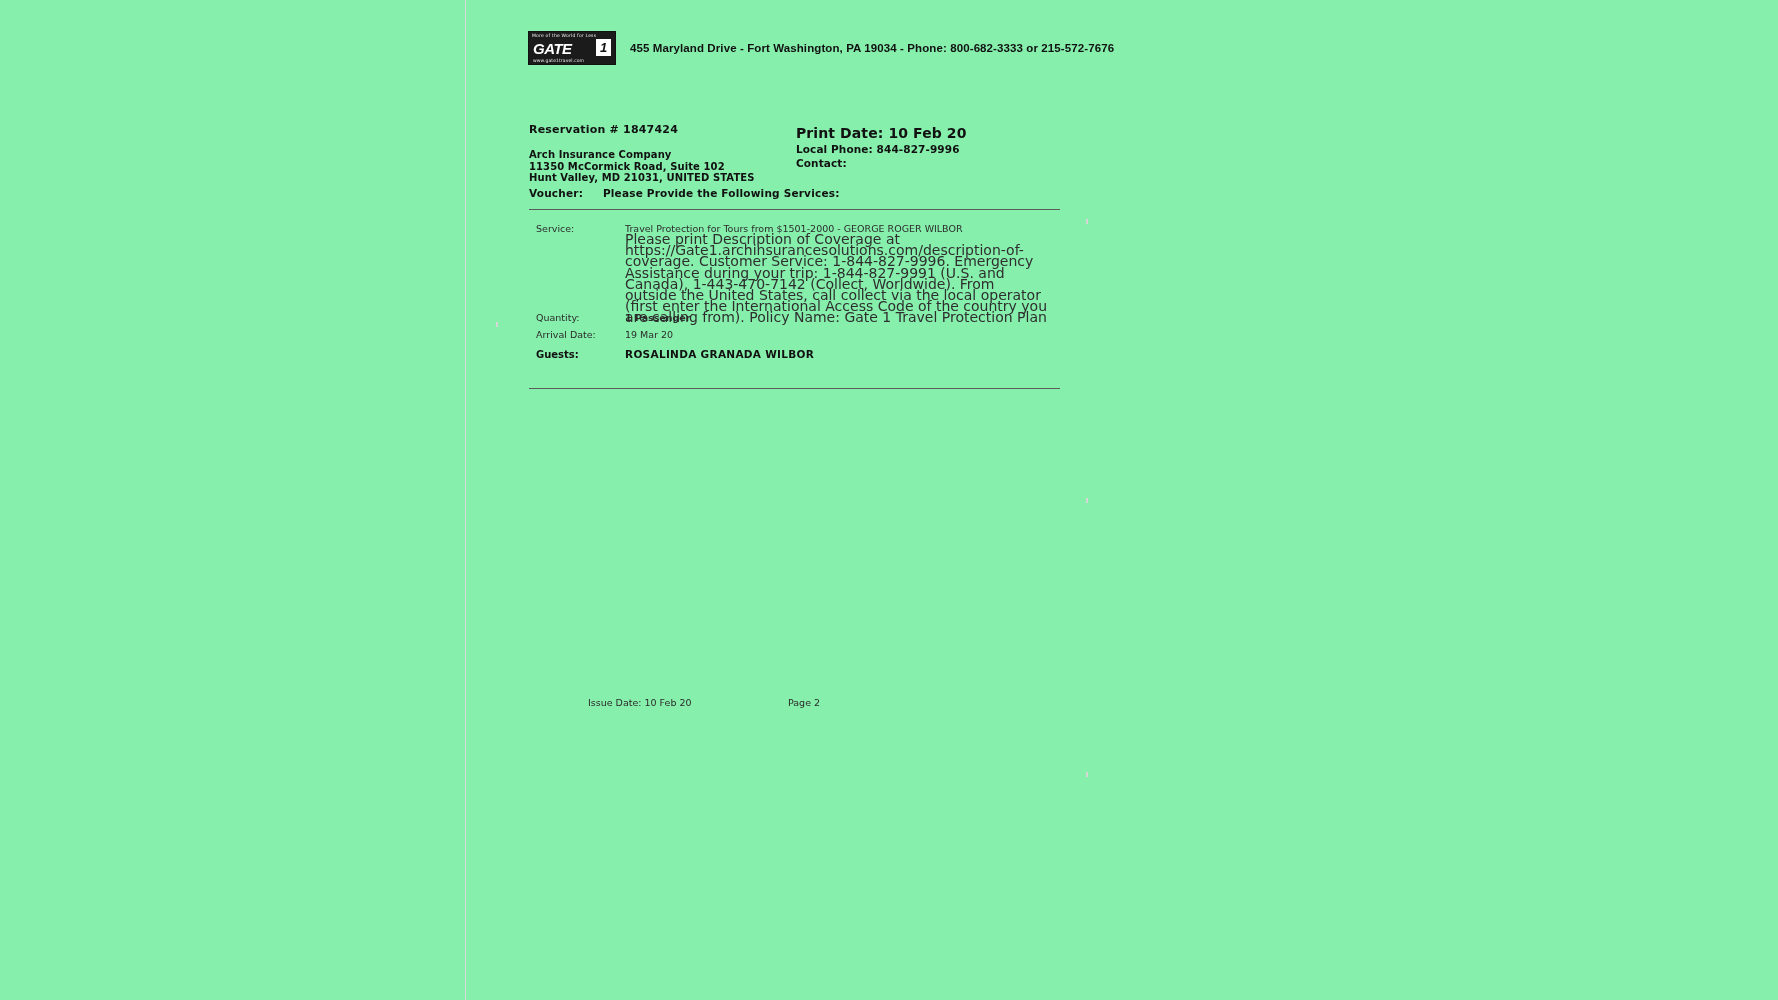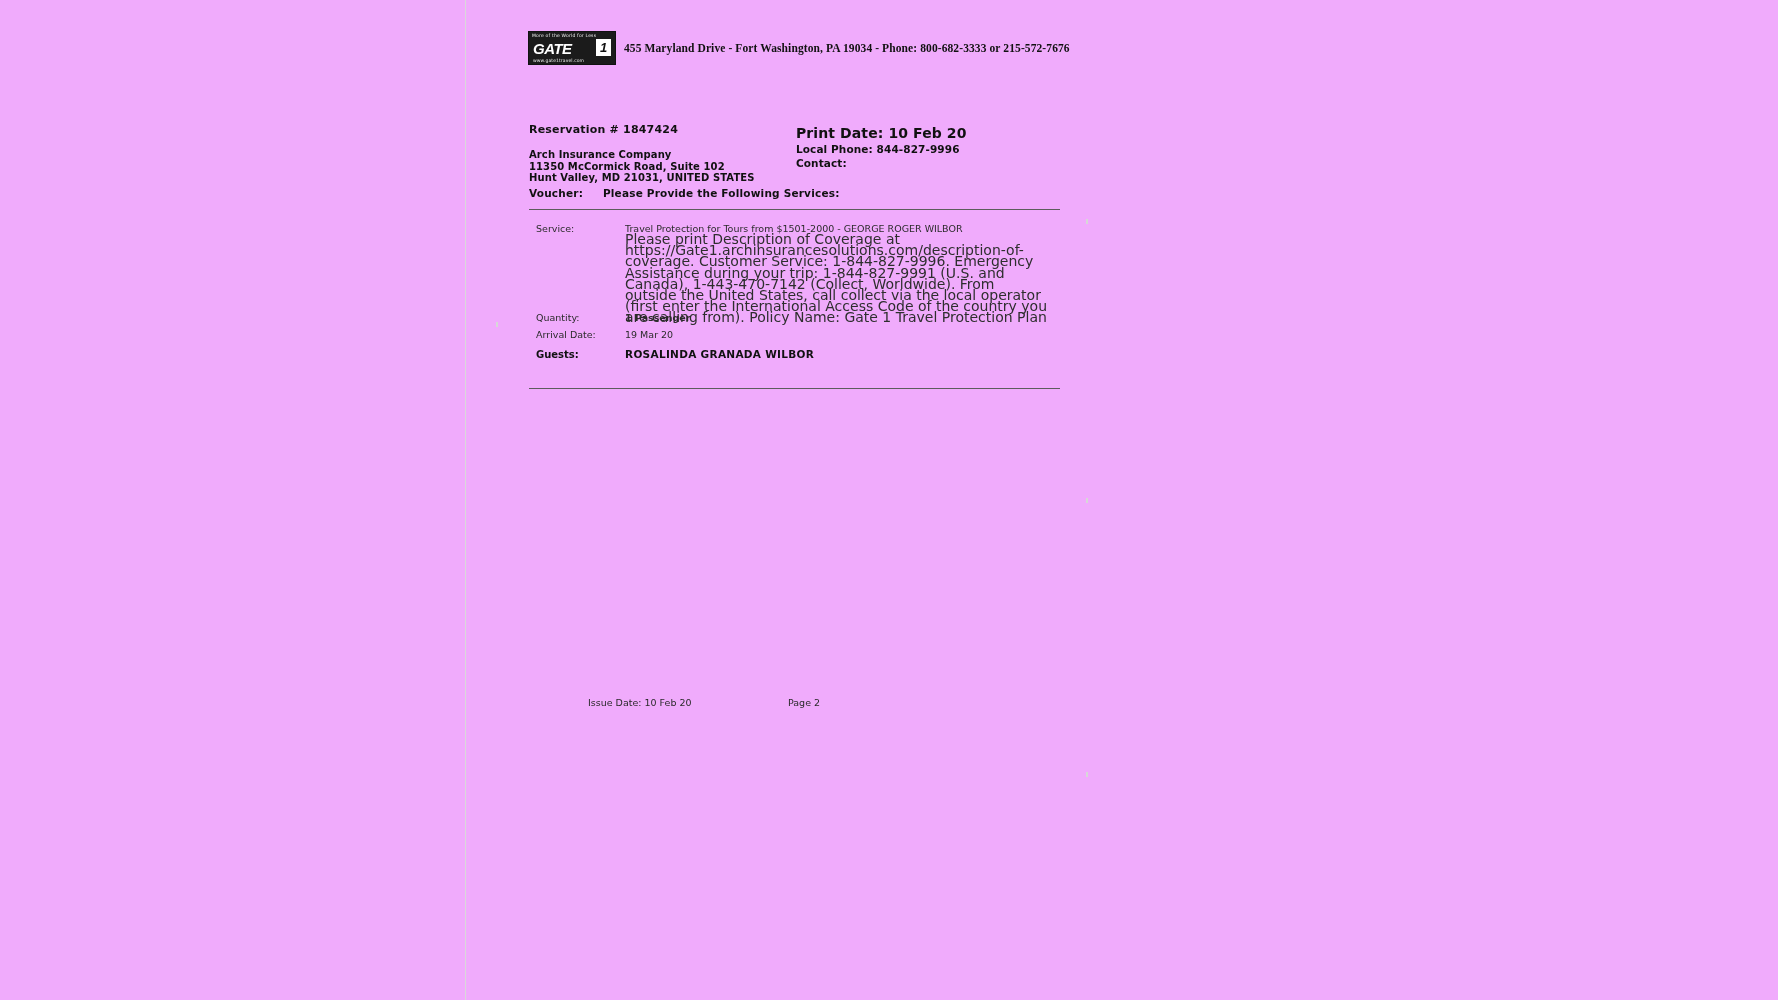--- a/index.html
+++ b/index.html
@@ -16,21 +16,21 @@
     overflow: hidden;
   }
 
   
   .scan-page {
     position: absolute;
     left: 0;
     top: 0;
     width: 1778px;
     height: 1000px;
-    background: #f0abfc;
+    background: #86efac;
   }
 
   
   .scan-edge {
     position: absolute;
     left: 465px;
     top: 0px;
     width: 1px;
     height: 1000px;
     background: #d9d9d9;
@@ -100,26 +100,26 @@
   .logo-url {
     position: absolute;
     bottom: 1px;
     left: 4px;
     font-size: 4.5px;
     color: #e8e8e8;
     letter-spacing: 0.1px;
     white-space: nowrap;
   }
   .letterhead-address {
-    margin-left: 8px;
+    margin-left: 14px;
     font-size: 11.5px;
     font-weight: bold;
     color: #111;
     white-space: nowrap;
-    font-family: Liberation Serif, serif;
+    font-family: Liberation Sans, sans-serif;
     letter-spacing: 0.1px;
   }
 
   
   .res-no {
     position: absolute;
     left: 529px;
     top: 123px;
     font-size: 11px;
     font-weight: bold;

